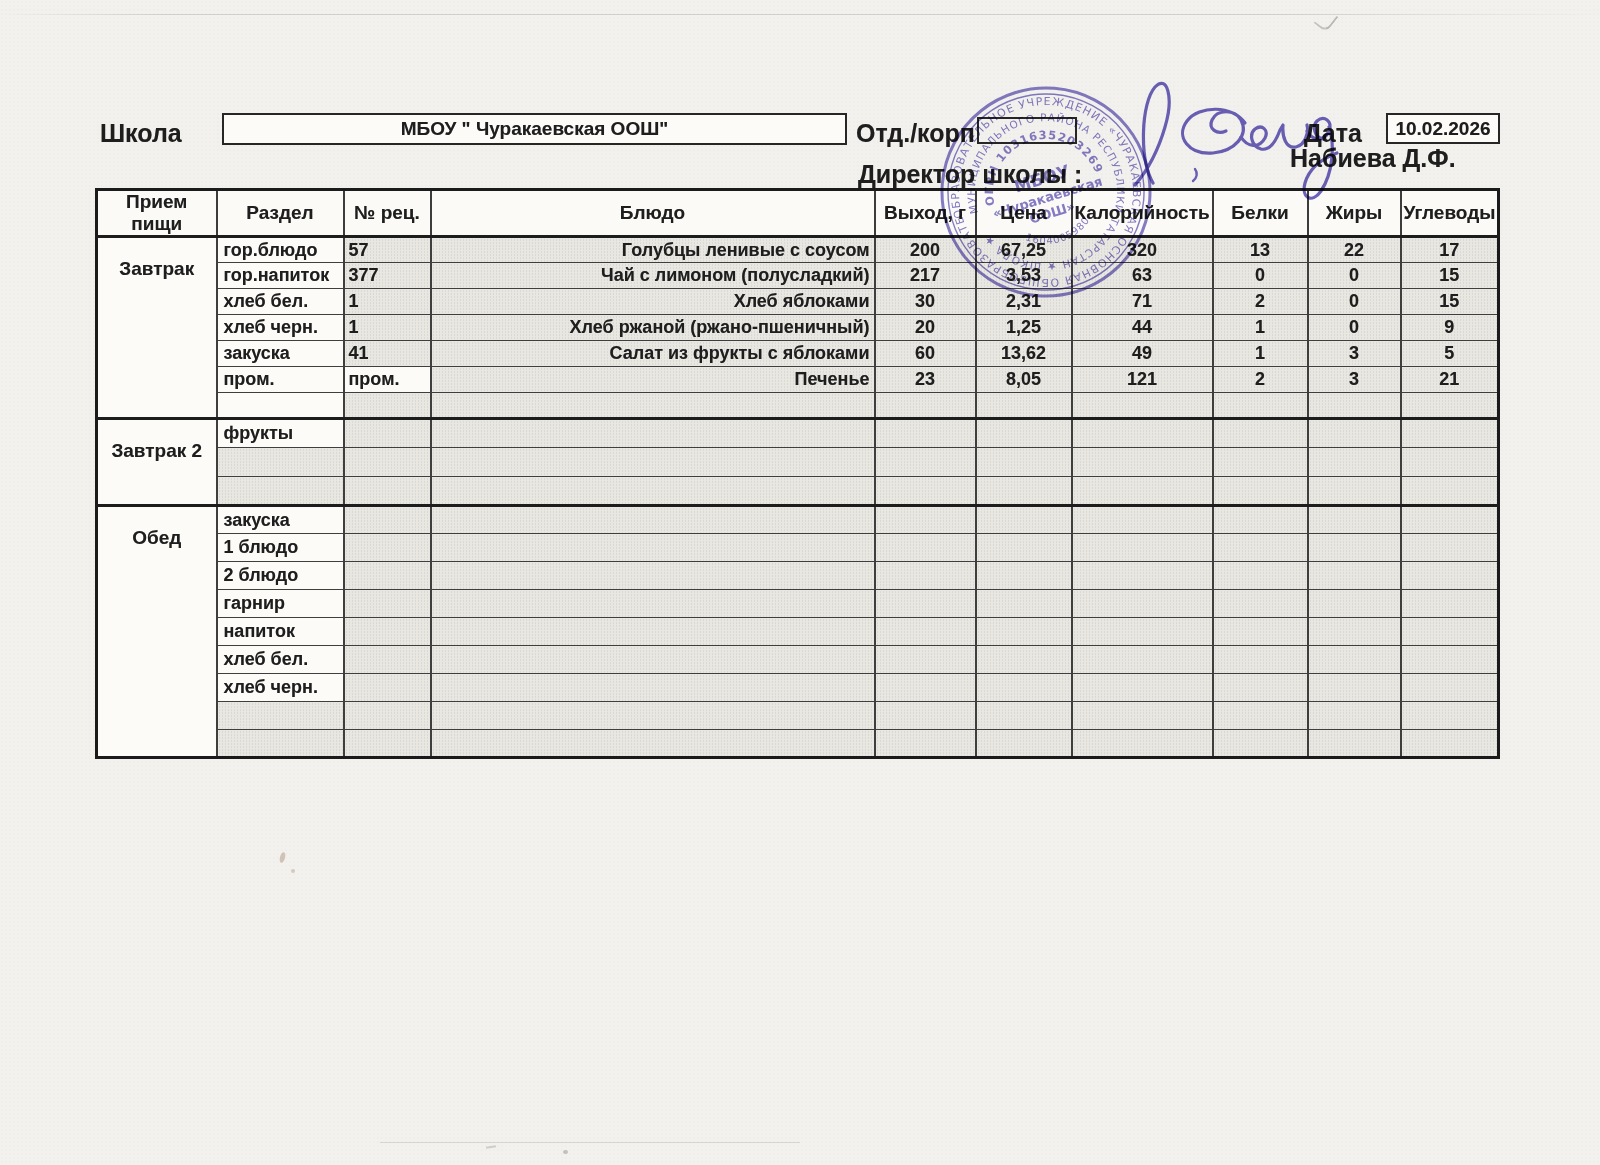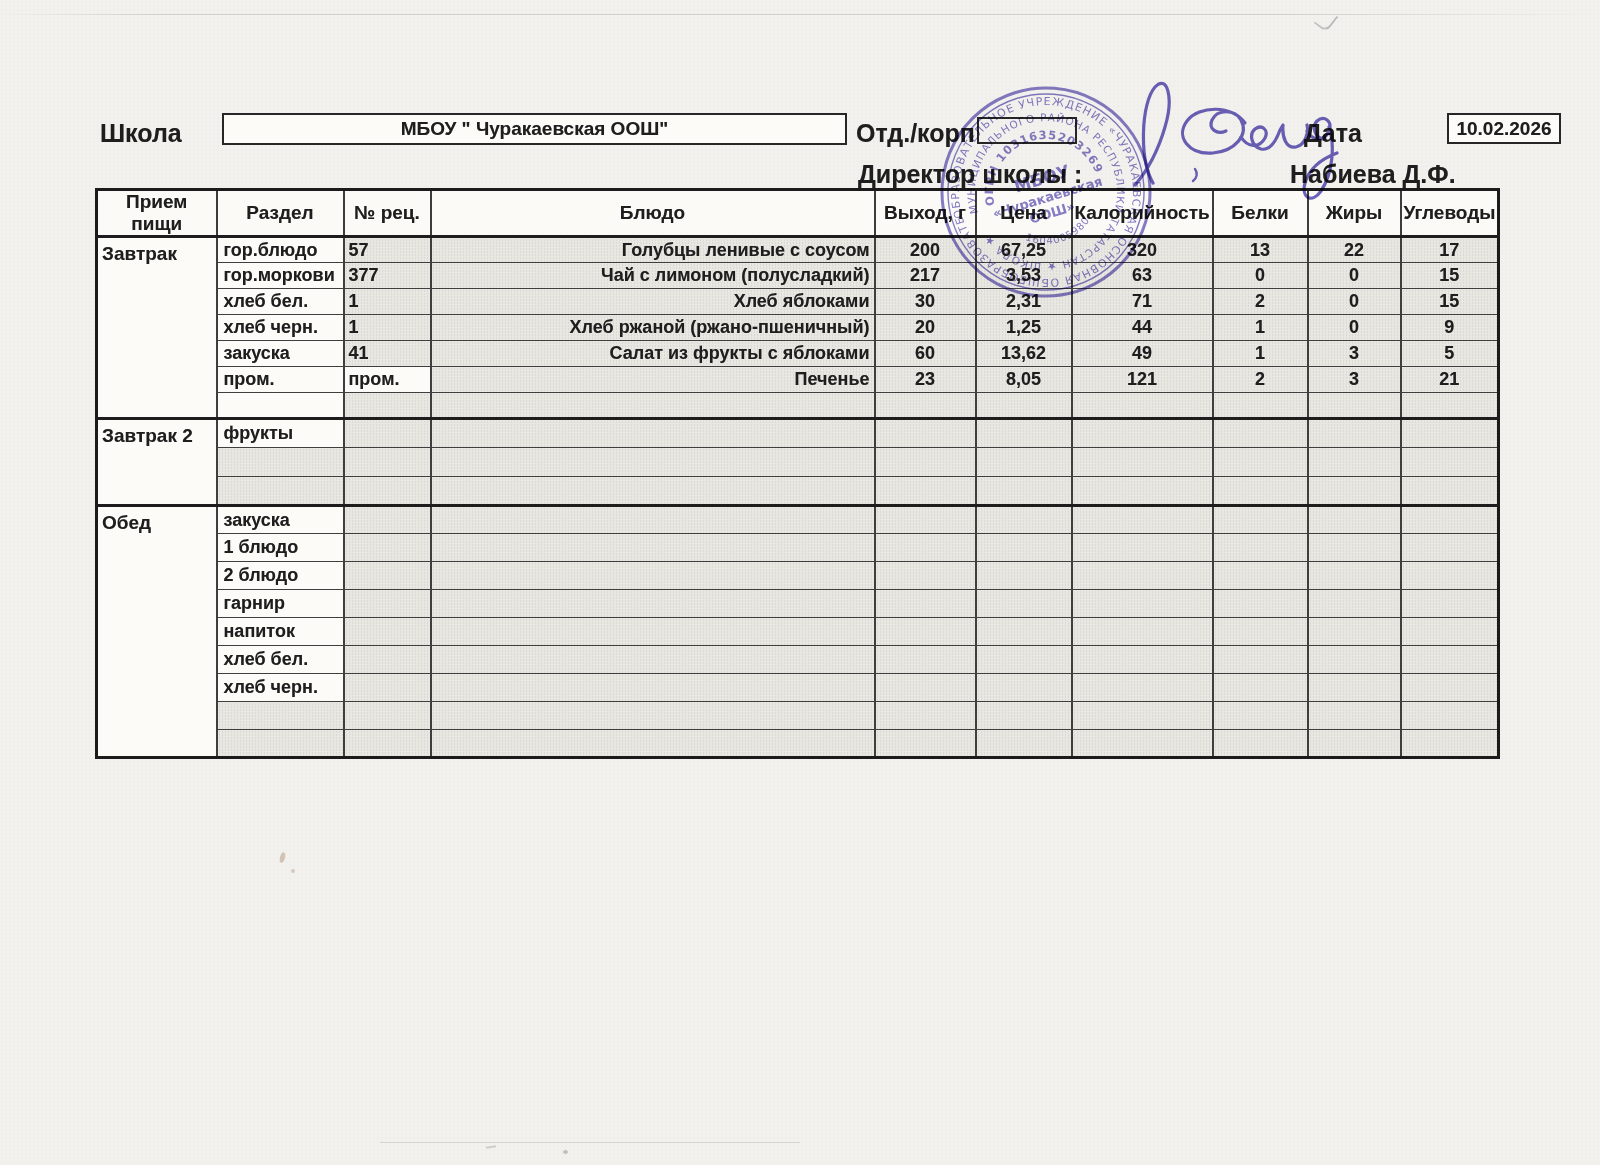--- a/index.html
+++ b/index.html
@@ -26,21 +26,21 @@
              text-shadow:0 0 .5px rgba(40,40,40,.4);}
   table.menu th{height:34px;font-size:19px;font-weight:bold;text-align:center;
                 background:#fbfaf7;border:2px solid #3c3c3c;
                 border-bottom:3px solid #1d1d1d;padding:0 2px;}
   table.menu td{border:2px solid #3e3e3e;border-top-width:1.6px;border-bottom-width:1.6px;
                 padding:0 4px;overflow:hidden;white-space:nowrap;
                 background-color:#e9e7e2;
                 background-image:radial-gradient(rgba(110,108,100,.22) .6px, transparent .8px);
                 background-size:3px 3px;}
   table.menu td.white{background-color:#fcfbf8;background-image:none;}
-  table.menu td.meal{vertical-align:top;padding-top:5px;font-size:19px;text-align:left;}
+  table.menu td.meal{vertical-align:top;padding-top:20px;font-size:19px;text-align:center;}
   table.menu td.razdel{text-align:left;padding-left:6px;}
   table.menu td.rec{text-align:left;}
   table.menu td.dish{text-align:right;padding-left:7px;}
   table.menu td.num{text-align:center;}
   table.menu tr.sec-start td{border-top:3px solid #1d1d1d;}
 
   
   .ink{position:absolute;mix-blend-mode:multiply;}
   .stamp-svg text{font-family:"DejaVu Sans","Liberation Sans",sans-serif;}
 
@@ -71,26 +71,26 @@
 
   <div class="lbl" style="left:100px;top:119px;">Школа</div>
   <div class="box" style="left:222px;top:113px;width:621px;height:28px;">
     <span>МБОУ " Чуракаевская ООШ"</span>
   </div>
 
   <div class="lbl" style="left:856px;top:119px;">Отд./корп</div>
   <div class="box empty" style="left:977px;top:117px;width:96px;height:23px;"></div>
 
   <div class="lbl" style="left:1304px;top:119px;">Дата</div>
-  <div class="box" style="left:1447px;top:113px;width:110px;height:27px;">
+  <div class="box" style="left:1386px;top:113px;width:110px;height:27px;">
     <span>10.02.2026</span>
   </div>
 
   <div class="lbl" style="left:858px;top:160px;">Директор школы :</div>
-  <div class="lbl" style="left:1290px;top:160px;">Набиева Д.Ф.</div>
+  <div class="lbl" style="left:1290px;top:144px;">Набиева Д.Ф.</div>
 
   <table class="menu">
     <colgroup>
       <col style="width:120px">
         <col style="width:127px">
         <col style="width:87px">
       <col style="width:444px">
         <col style="width:101px">
         <col style="width:96px">
       <col style="width:141px">
@@ -119,21 +119,21 @@
           <td class="rec">57</td>
           <td class="dish">Голубцы ленивые с соусом</td>
           <td class="num">200</td>
           <td class="num">67,25</td>
           <td class="num">320</td>
           <td class="num">13</td>
           <td class="num">22</td>
           <td class="num">17</td>
         </tr>
         <tr style="height: 26px;">
-          <td class="razdel white">гор.моркови</td>
+          <td class="razdel white">гор.напиток</td>
           <td class="rec">377</td>
           <td class="dish">Чай с лимоном (полусладкий)</td>
           <td class="num">217</td>
           <td class="num">3,53</td>
           <td class="num">63</td>
           <td class="num">0</td>
           <td class="num">0</td>
           <td class="num">15</td>
         </tr>
         <tr style="height: 26px;">

